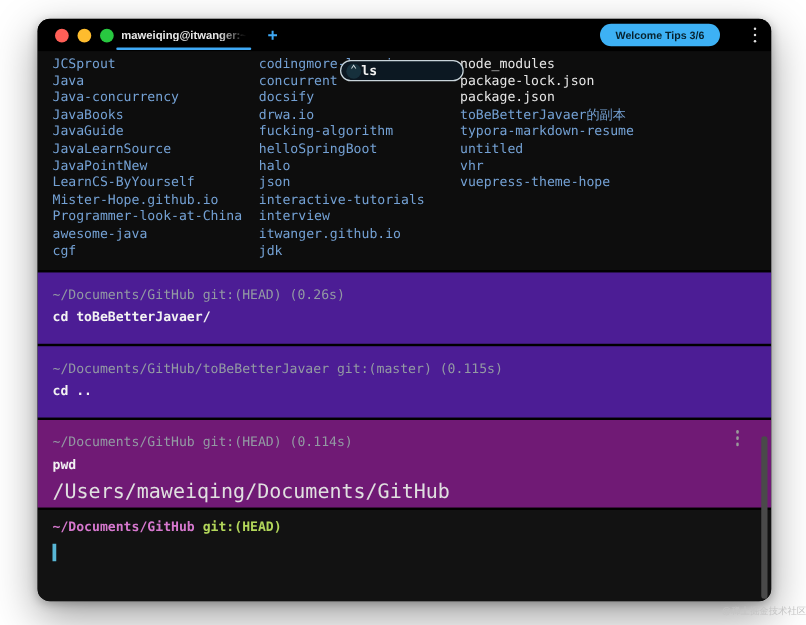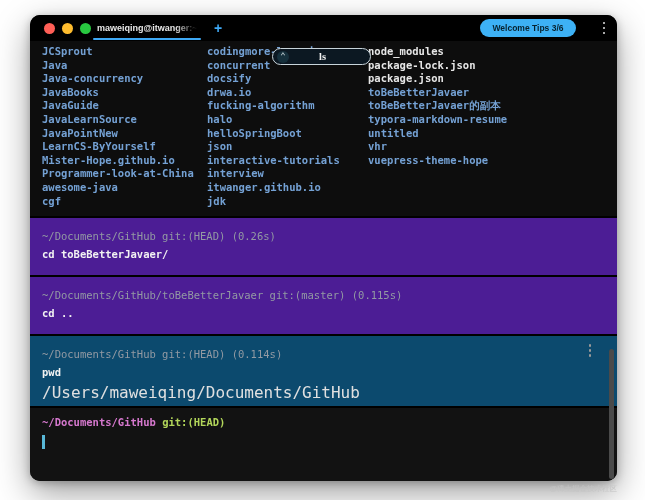--- a/index.html
+++ b/index.html
@@ -50,66 +50,65 @@
   .dots { display:flex; flex-direction:column; gap:2.5px; padding:2px; }
   .dots i { width:2.5px; height:2.5px; border-radius:50%; background:#e0e0e0; display:block; }
 
   
   .terminal { flex:1; display:flex; flex-direction:column; font-family:"DejaVu Sans Mono", monospace; position:relative; }
   .sep { height:2px; background:#000; flex:0 0 2px; }
 
   .block { padding:0 12px; position:relative; }
   .block-ls { height:175px; background:#0d0d0d; padding-top:4px; flex:0 0 175px; }
   .block-a  { height:57px;  background:#4c1d95; padding-top:12px; flex:0 0 57px; }
-  .block-b  { height:70px;  background:#0c4a6e; padding-top:12px; flex:0 0 70px; }
+  .block-b  { height:70px;  background:#701a75; padding-top:12px; flex:0 0 70px; }
   .block-cur{ background:#121212; padding-top:8px; flex:1; }
 
   .listing-grid {
     display:grid; grid-auto-flow:column;
     grid-template-rows:repeat(12, 13.6px);
     grid-template-columns:165px 161px auto;
   }
-  .entry { font-size:10.5px; font-weight:bold; line-height:13.6px; white-space:nowrap; }
+  .entry { font-size:10.5px; font-weight:normal; line-height:13.6px; white-space:nowrap; }
   .entry.dir  { color:#74a1d4; }
-  .entry.file { color:#e6e6e6; font-weight:bold; }
+  .entry.file { color:#e6e6e6; font-weight:normal; }
 
   .ls-popup {
     position:absolute; left:242px; top:7px; width:99px; height:17px;
     background:#0c1822; border:1px solid #c8d4da; border-radius:10px;
     display:flex; align-items:center; padding:0 4px; z-index:5;
   }
   .ls-popup .chev {
     width:12px; height:12px; border-radius:50%; background:#16303c;
     color:#dfe8ec; font-size:9px; line-height:11px; text-align:center; flex:0 0 12px;
   }
   .ls-popup .cmd {
-    flex:1; text-align:center; color:#f2f2f2; font-size:10.5px; font-weight:bold;
+    flex:1; text-align:left; color:#f2f2f2; font-size:10.5px; font-weight:bold;
     margin-right:10px;
-    font-family:Liberation Serif, serif;
   }
 
   .prompt-line { color:#939aa3; font-size:10.5px; line-height:13.5px; white-space:nowrap; }
   .cmd-line    { color:#f2f2f2; font-size:10.5px; font-weight:bold; line-height:13.5px; margin-top:4px; white-space:nowrap; }
   .out-line    { color:#e0e0e0; font-size:16px; line-height:13.5px; margin-top:7px; white-space:nowrap; }
 
   .cur-prompt { font-size:10.5px; font-weight:bold; line-height:13.5px; white-space:nowrap; }
   .cur-path { color:#d678ce; }
   .cur-git  { color:#b2d65a; }
   .cursor-bar { width:3px; height:14px; background:#58b7d6; margin-top:5px; }
 
   .block-menu { position:absolute; right:26px; top:8px; }
   .block-menu i { width:2.5px; height:2.5px; border-radius:50%; background:#9a9a9a; display:block; margin-bottom:2.5px; }
 
   .scrollbar-thumb {
     position:absolute; right:3px; top:308px; width:5px; height:130px;
     background:#4a4a4a; border-radius:3px; z-index:9;
   }
 
   .watermark {
-    position:absolute; right:28px; bottom:6px; color:#c4c4c4; font-size:7.5px;text-align:center;
+    position:absolute; right:0; bottom:6px; color:#c4c4c4; font-size:7.5px;text-align:center;
   }
 </style>
 </head>
 <body>
 
 <div class="window">
 
   <div class="titlebar">
     <div class="lights">
       <span class="light red"></span>
@@ -145,31 +144,30 @@
           <span class="entry dir">LearnCS-ByYourself</span>
           <span class="entry dir">Mister-Hope.github.io</span>
           <span class="entry dir">Programmer-look-at-China</span>
           <span class="entry dir">awesome-java</span>
           <span class="entry dir">cgf</span>
           <span class="entry dir">codingmore-learning</span>
           <span class="entry dir">concurrent</span>
           <span class="entry dir">docsify</span>
           <span class="entry dir">drwa.io</span>
           <span class="entry dir">fucking-algorithm</span>
+          <span class="entry dir">helloSpringBoot</span>
           <span class="entry dir">halo</span>
-          <span class="entry dir">helloSpringBoot</span>
           <span class="entry dir">json</span>
           <span class="entry dir">interactive-tutorials</span>
           <span class="entry dir">interview</span>
           <span class="entry dir">itwanger.github.io</span>
           <span class="entry dir">jdk</span>
           <span class="entry file">node_modules</span>
           <span class="entry file">package-lock.json</span>
           <span class="entry file">package.json</span>
-          <span class="entry dir">toBeBetterJavaer</span>
           <span class="entry dir">toBeBetterJavaer的副本</span>
           <span class="entry dir">typora-markdown-resume</span>
           <span class="entry dir">untitled</span>
           <span class="entry dir">vhr</span>
           <span class="entry dir">vuepress-theme-hope</span>
         </div>
       <div class="ls-popup">
         <span class="chev">⌃</span>
         <span class="cmd">ls</span>
       </div>

